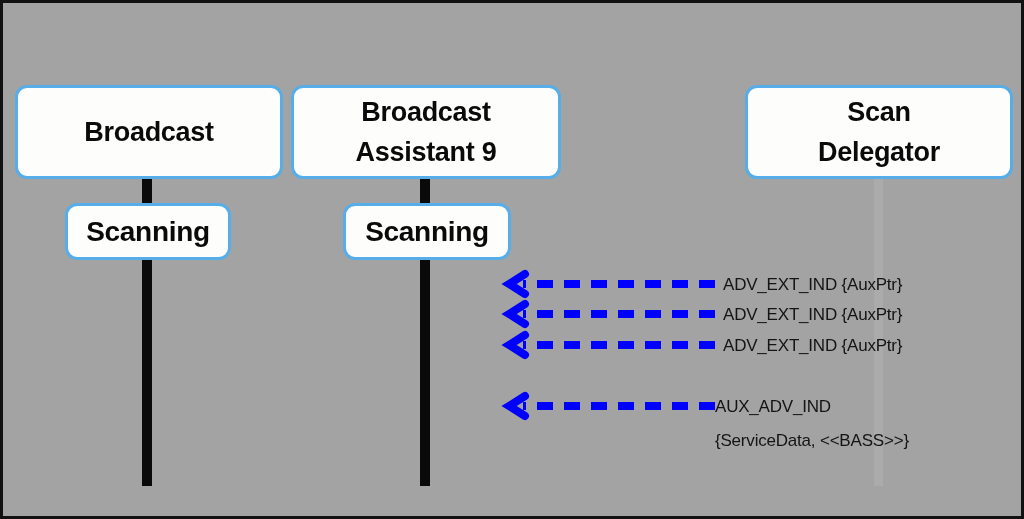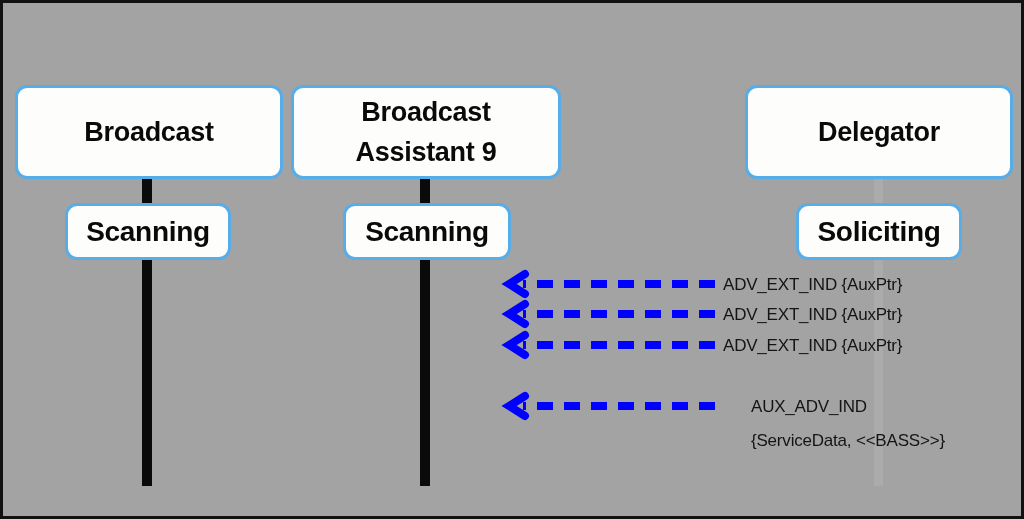--- a/index.html
+++ b/index.html
@@ -79,31 +79,29 @@
   <div class="lifeline gray" style="left:871px; top:172px; width:9px; height:311px;"></div>
 
   <div class="node-box actor" style="left:12px; top:82px; width:268px; height:94px;">
     <span class="node-line">Broadcast</span>
   </div>
   <div class="node-box actor" style="left:288px; top:82px; width:270px; height:94px;">
     <span class="node-line">Broadcast</span>
     <span class="node-line">Assistant 9</span>
   </div>
   <div class="node-box actor" style="left:742px; top:82px; width:268px; height:94px;">
+    <span class="node-line">Scan</span>
     <span class="node-line">Delegator</span>
   </div>
 
   <div class="node-box state" style="left:62px; top:200px; width:166px; height:57px;">
     <span class="node-line">Scanning</span>
   </div>
   <div class="node-box state" style="left:340px; top:200px; width:168px; height:57px;">
     <span class="node-line">Scanning</span>
-  </div>
-  <div class="node-box state" style="left:793px; top:200px; width:166px; height:57px;">
-    <span class="node-line">Soliciting</span>
   </div>
 
   <svg class="msg-arrow" style="left:500px; top:269px; width:216px;" viewBox="0 0 216 24" width="216" height="24">
     <line x1="212" y1="12" x2="20" y2="12" stroke="#0000ff" stroke-width="8" stroke-dasharray="16 11" stroke-linecap="butt"></line>
     <polyline points="22,2 6,12 22,22" fill="none" stroke="#0000ff" stroke-width="8" stroke-linecap="round" stroke-linejoin="miter"></polyline>
   </svg>
   <div class="msg-label" style="left:720px; top:268px;">
     <span class="node-line">ADV_EXT_IND {AuxPtr}</span>
   </div>
 
@@ -120,18 +118,18 @@
     <polyline points="22,2 6,12 22,22" fill="none" stroke="#0000ff" stroke-width="8" stroke-linecap="round" stroke-linejoin="miter"></polyline>
   </svg>
   <div class="msg-label" style="left:720px; top:329px;">
     <span class="node-line">ADV_EXT_IND {AuxPtr}</span>
   </div>
 
   <svg class="msg-arrow" style="left:500px; top:391px; width:216px;" viewBox="0 0 216 24" width="216" height="24">
     <line x1="212" y1="12" x2="20" y2="12" stroke="#0000ff" stroke-width="8" stroke-dasharray="16 11" stroke-linecap="butt"></line>
     <polyline points="22,2 6,12 22,22" fill="none" stroke="#0000ff" stroke-width="8" stroke-linecap="round" stroke-linejoin="miter"></polyline>
   </svg>
-  <div class="msg-label" style="left:748px; top:390px;">
+  <div class="msg-label" style="left:712px; top:390px;">
     <span class="node-line">AUX_ADV_IND</span>
     <span class="node-line" style="margin-top:7px;">{ServiceData, &lt;&lt;BASS&gt;&gt;}</span>
   </div>
 
 </div>
 
 </body></html>

